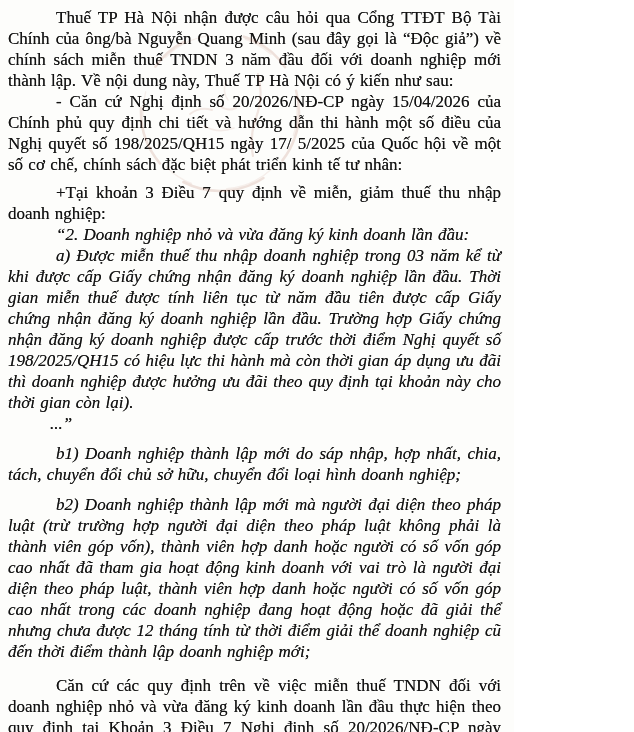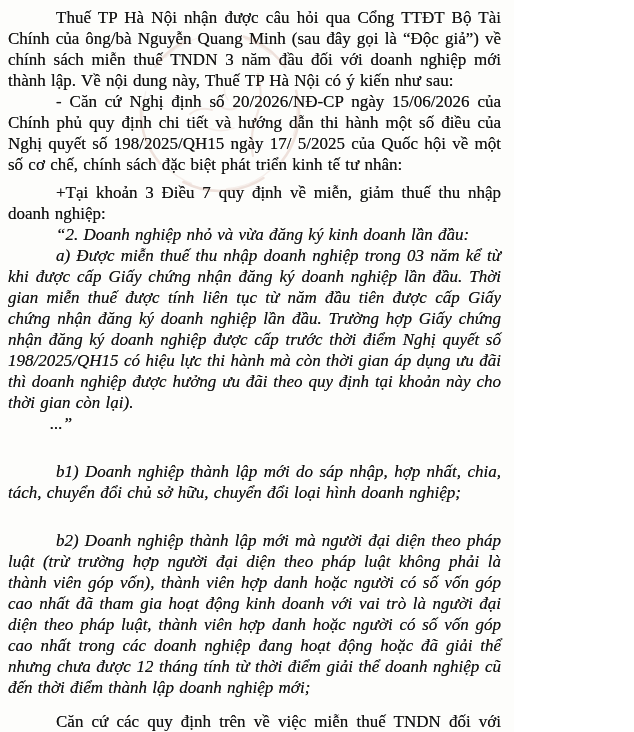--- a/index.html
+++ b/index.html
@@ -24,21 +24,21 @@
     line-height: 21px;
     text-align: justify;
     text-indent: 48px;
     text-shadow: 0 0 0.45px rgba(0,0,0,0.65);
     word-spacing: 1px;
   }
   .para.italic {
     font-style: italic;
   }
   .para.gap-sm  { margin-top: 7px; }
-  .para.gap-md  { margin-top: 27px; font-style: italic; }
+  .para.gap-md  { margin-top: 9px; font-style: italic; }
   .para.gap-lg  { margin-top: 13px; }
   .para.ellipsis {
     text-indent: 42px;
     text-align: left;
   }
   .stamp {
     position: absolute;
     left: 130px;
     top: 22px;
     width: 184px;
@@ -59,21 +59,21 @@
       <circle cx="90" cy="90" r="77" stroke-width="1.4" opacity="0.18" stroke-dasharray="24 40 50 36 30 58"></circle>
       <path d="M128 52 q6 22 -2 44 q-7 20 -3 38" stroke-width="2.2" opacity="0.30"></path>
       <path d="M60 92 q10 -8 22 -4 M90 84 q8 6 16 2" stroke-width="2" opacity="0.26"></path>
       <path d="M74 104 q14 8 30 2" stroke-width="1.6" opacity="0.20"></path>
       <path d="M96 60 q-4 10 2 18" stroke-width="1.6" opacity="0.18"></path>
     </g>
   </svg>
 
   <p class="para">Thuế TP Hà Nội nhận được câu hỏi qua Cổng TTĐT Bộ Tài Chính của ông/bà Nguyễn Quang Minh (sau đây gọi là “Độc giả”) về chính sách miễn thuế TNDN 3 năm đầu đối với doanh nghiệp mới thành lập. Về nội dung này, Thuế TP Hà Nội có ý kiến như sau:</p>
 
-  <p class="para">- Căn cứ Nghị định số 20/2026/NĐ-CP ngày 15/06/2026 của Chính phủ quy định chi tiết và hướng dẫn thi hành một số điều của Nghị quyết số 198/2025/QH15 ngày 17/ 5/2025 của Quốc hội về một số cơ chế, chính sách đặc biệt phát triển kinh tế tư nhân:</p>
+  <p class="para">- Căn cứ Nghị định số 20/2026/NĐ-CP ngày 15/04/2026 của Chính phủ quy định chi tiết và hướng dẫn thi hành một số điều của Nghị quyết số 198/2025/QH15 ngày 17/ 5/2025 của Quốc hội về một số cơ chế, chính sách đặc biệt phát triển kinh tế tư nhân:</p>
 
   <p class="para gap-sm">+Tại khoản 3 Điều 7 quy định về miễn, giảm thuế thu nhập doanh nghiệp:</p>
 
   <p class="para italic">“2. Doanh nghiệp nhỏ và vừa đăng ký kinh doanh lần đầu:</p>
 
   <p class="para italic">a) Được miễn thuế thu nhập doanh nghiệp trong 03 năm kể từ khi được cấp Giấy chứng nhận đăng ký doanh nghiệp lần đầu. Thời gian miễn thuế được tính liên tục từ năm đầu tiên được cấp Giấy chứng nhận đăng ký doanh nghiệp lần đầu. Trường hợp Giấy chứng nhận đăng ký doanh nghiệp được cấp trước thời điểm Nghị quyết số 198/2025/QH15 có hiệu lực thi hành mà còn thời gian áp dụng ưu đãi thì doanh nghiệp được hưởng ưu đãi theo quy định tại khoản này cho thời gian còn lại).</p>
 
   <p class="para italic ellipsis">...”</p>
 
 

